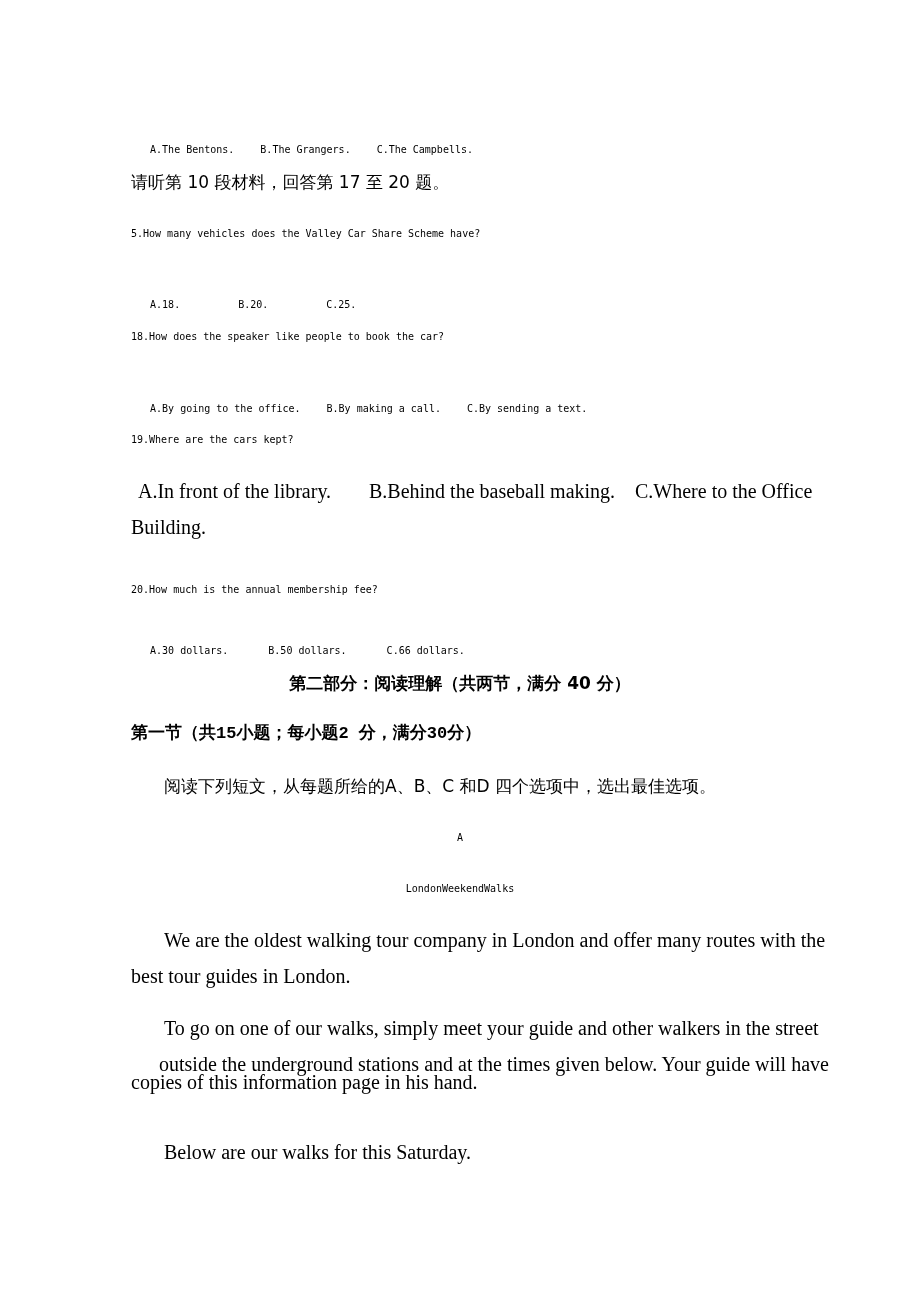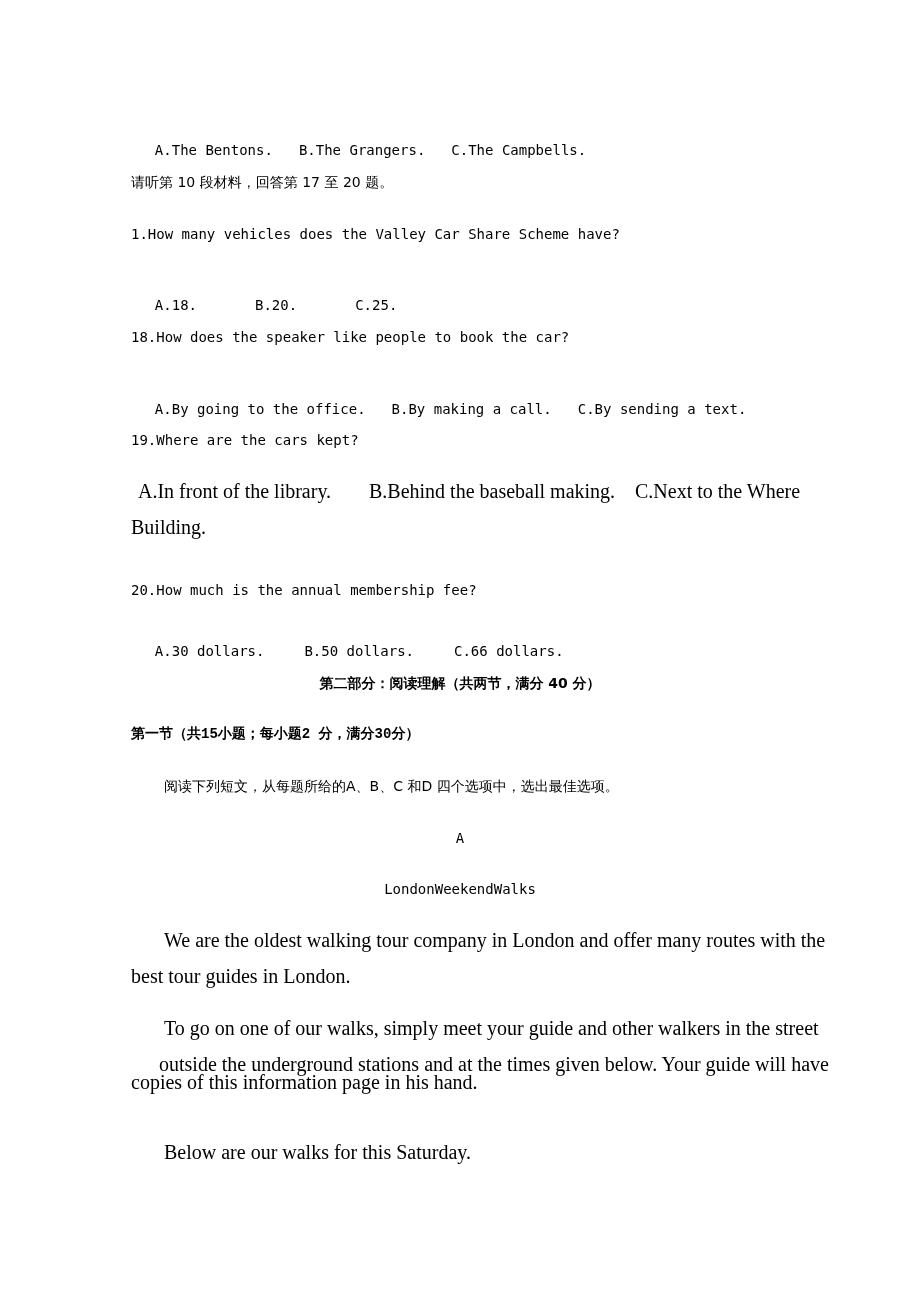--- a/index.html
+++ b/index.html
@@ -1,48 +1,48 @@
 <!DOCTYPE html>
 <html><head>
 <meta charset="utf-8">
 <style>
   html, body { margin: 0; padding: 0; background: #ffffff; }
   body { width: 920px; height: 1302px; position: relative; overflow: hidden;
          font-family: "DejaVu Sans Mono", "Liberation Mono", monospace; color: #000; }
-  .ln { position: absolute; left: 131px; font-size: 14px; white-space: pre; line-height: 20px; letter-spacing: 0px; }
+  .ln { position: absolute; left: 131px; font-size: 10px; white-space: pre; line-height: 20px; letter-spacing: 0px; }
   .opt { left: 138px; }
   .serif { font-family: "Liberation Serif", "DejaVu Serif", serif; font-size: 20px; }
-  .cn { font-family: "DejaVu Sans", sans-serif; font-size: 14px; }
+  .cn { font-family: "DejaVu Sans", sans-serif; font-size: 17px; }
   .bold { font-weight: bold; }
   .center { left: 0; width: 920px; text-align: center; }
   .gap { display: inline-block; }
 </style>
 </head>
 <body>
 
 <div class="ln opt" style="top:120px;">
   <span>A.The Bentons.</span><span class="gap" style="width:26px"></span><span>B.The Grangers.</span><span class="gap" style="width:26px"></span><span>C.The Campbells.</span>
 </div>
 
 <div class="ln cn" style="top:172px;">请听第 10 段材料，回答第 17 至 20 题。</div>
 
-<div class="ln" style="top:224px;">1.How many vehicles does the Valley Car Share Scheme have?</div>
+<div class="ln" style="top:224px;">5.How many vehicles does the Valley Car Share Scheme have?</div>
 <div class="ln opt" style="top:275px;">
   <span>A.18.</span><span class="gap" style="width:58px"></span><span>B.20.</span><span class="gap" style="width:58px"></span><span>C.25.</span>
 </div>
 
 <div class="ln" style="top:327px;">18.How does the speaker like people to book the car?</div>
 <div class="ln opt" style="top:379px;">
   <span>A.By going to the office.</span><span class="gap" style="width:26px"></span><span>B.By making a call.</span><span class="gap" style="width:26px"></span><span>C.By sending a text.</span>
 </div>
 
 <div class="ln" style="top:430px;">19.Where are the cars kept?</div>
 <div class="ln serif" style="top:481px; left:138px;">A.In front of the library.</div>
 <div class="ln serif" style="top:481px; left:369px;">B.Behind the baseball making.</div>
-<div class="ln serif" style="top:481px; left:635px;">C.Next to the Where</div>
+<div class="ln serif" style="top:481px; left:635px;">C.Where to the Office</div>
 <div class="ln serif" style="top:517px;">Building.</div>
 
 <div class="ln" style="top:580px;">20.How much is the annual membership fee?</div>
 <div class="ln opt" style="top:621px;">
   <span>A.30 dollars.</span><span class="gap" style="width:40px"></span><span>B.50 dollars.</span><span class="gap" style="width:40px"></span><span>C.66 dollars.</span>
 </div>
 
 <div class="ln cn bold center" style="top:673px;">第二部分：阅读理解（共两节，满分 40 分）</div>
 <div class="ln cn bold" style="top:724px;font-family:Liberation Mono, monospace;">第一节（共15小题；每小题2 分，满分30分）</div>
 <div class="ln cn" style="top:776px; left:164px;">阅读下列短文，从每题所给的A、B、C 和D 四个选项中，选出最佳选项。</div>

